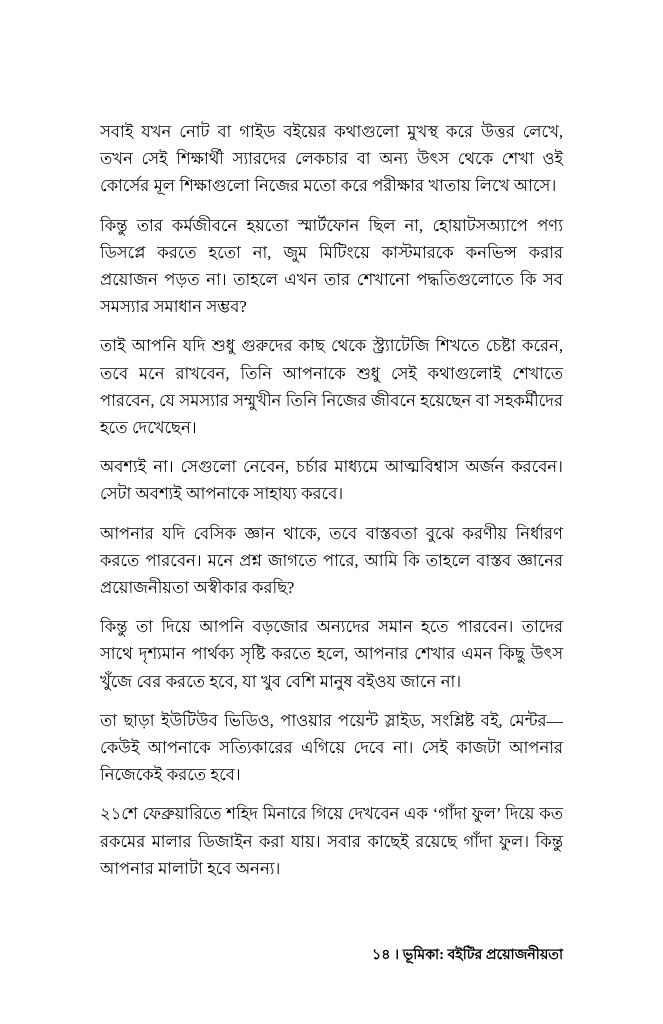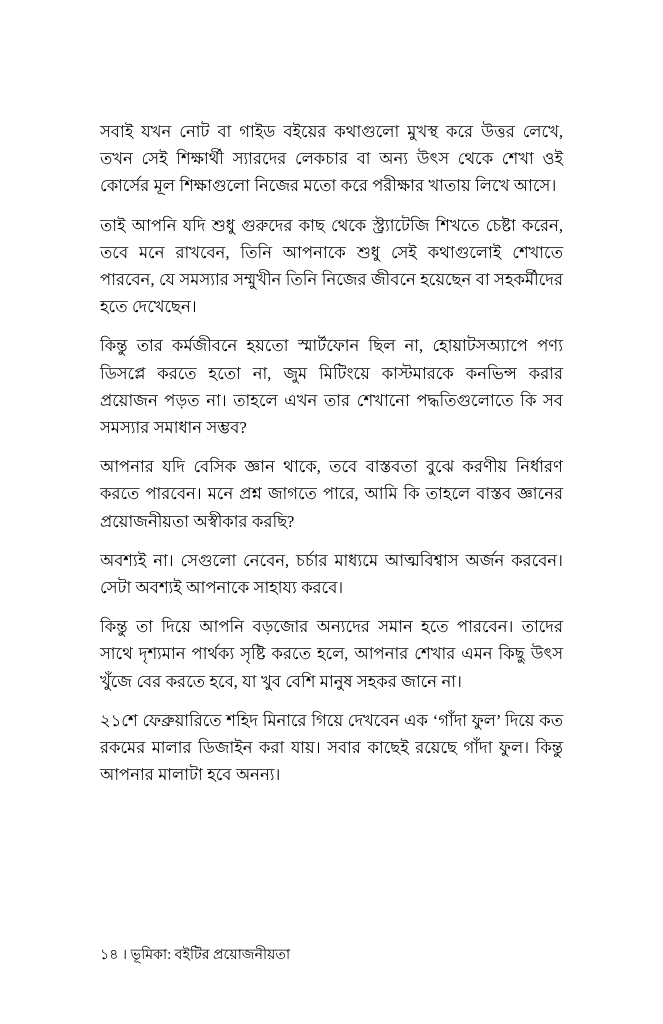--- a/index.html
+++ b/index.html
@@ -51,38 +51,39 @@
   .footer {
     position: absolute;
     left: 100px;
     top: 944px;
     width: 463px;
   }
 
   .footer-line {
     font-size: 14.2px;
     line-height: 20px;
-    font-weight: 400;
+    font-weight: 700;
     color: #000000;
     white-space: nowrap;
-    text-align: left;
+    text-align: right;
   }
 </style>
 </head>
 <body>
 
 <div class="page">
 
   <div class="content">
     <p class="para">সবাই যখন নোট বা গাইড বইয়ের কথাগুলো মুখস্থ করে উত্তর লেখে, তখন সেই শিক্ষার্থী স্যারদের লেকচার বা অন্য উৎস থেকে শেখা ওই কোর্সের মূল শিক্ষাগুলো নিজের মতো করে পরীক্ষার খাতায় লিখে আসে।</p>
+    <p class="para">কিন্তু তার কর্মজীবনে হয়তো স্মার্টফোন ছিল না, হোয়াটসঅ্যাপে পণ্য ডিসপ্লে করতে হতো না, জুম মিটিংয়ে কাস্টমারকে কনভিন্স করার প্রয়োজন পড়ত না। তাহলে এখন তার শেখানো পদ্ধতিগুলোতে কি সব সমস্যার সমাধান সম্ভব?</p>
     <p class="para">তাই আপনি যদি শুধু গুরুদের কাছ থেকে স্ট্র্যাটেজি শিখতে চেষ্টা করেন, তবে মনে রাখবেন, তিনি আপনাকে শুধু সেই কথাগুলোই শেখাতে পারবেন, যে সমস্যার সম্মুখীন তিনি নিজের জীবনে হয়েছেন বা সহকর্মীদের হতে দেখেছেন।</p>
-    <p class="para">কিন্তু তার কর্মজীবনে হয়তো স্মার্টফোন ছিল না, হোয়াটসঅ্যাপে পণ্য ডিসপ্লে করতে হতো না, জুম মিটিংয়ে কাস্টমারকে কনভিন্স করার প্রয়োজন পড়ত না। তাহলে এখন তার শেখানো পদ্ধতিগুলোতে কি সব সমস্যার সমাধান সম্ভব?</p>
+    <p class="para">অবশ্যই না। সেগুলো নেবেন, চর্চার মাধ্যমে আত্মবিশ্বাস অর্জন করবেন। সেটা অবশ্যই আপনাকে সাহায্য করবে।</p>
     <p class="para">আপনার যদি বেসিক জ্ঞান থাকে, তবে বাস্তবতা বুঝে করণীয় নির্ধারণ করতে পারবেন। মনে প্রশ্ন জাগতে পারে, আমি কি তাহলে বাস্তব জ্ঞানের প্রয়োজনীয়তা অস্বীকার করছি?</p>
-    <p class="para">অবশ্যই না। সেগুলো নেবেন, চর্চার মাধ্যমে আত্মবিশ্বাস অর্জন করবেন। সেটা অবশ্যই আপনাকে সাহায্য করবে।</p>
-    <p class="para">কিন্তু তা দিয়ে আপনি বড়জোর অন্যদের সমান হতে পারবেন। তাদের সাথে দৃশ্যমান পার্থক্য সৃষ্টি করতে হলে, আপনার শেখার এমন কিছু উৎস খুঁজে বের করতে হবে, যা খুব বেশি মানুষ সহকর জানে না।</p>
+    <p class="para">কিন্তু তা দিয়ে আপনি বড়জোর অন্যদের সমান হতে পারবেন। তাদের সাথে দৃশ্যমান পার্থক্য সৃষ্টি করতে হলে, আপনার শেখার এমন কিছু উৎস খুঁজে বের করতে হবে, যা খুব বেশি মানুষ বইওয জানে না।</p>
+    <p class="para">তা ছাড়া ইউটিউব ভিডিও, পাওয়ার পয়েন্ট স্লাইড, সংশ্লিষ্ট বই, মেন্টর— কেউই আপনাকে সত্যিকারের এগিয়ে দেবে না। সেই কাজটা আপনার নিজেকেই করতে হবে।</p>
     <p class="para">২১শে ফেব্রুয়ারিতে শহিদ মিনারে গিয়ে দেখবেন এক ‘গাঁদা ফুল’ দিয়ে কত রকমের মালার ডিজাইন করা যায়। সবার কাছেই রয়েছে গাঁদা ফুল। কিন্তু আপনার মালাটা হবে অনন্য।</p>
   </div>
 
   <div class="footer">
     <div class="footer-line">১৪ । ভূমিকা: বইটির প্রয়োজনীয়তা</div>
   </div>
 
 </div>
 
 </body></html>

